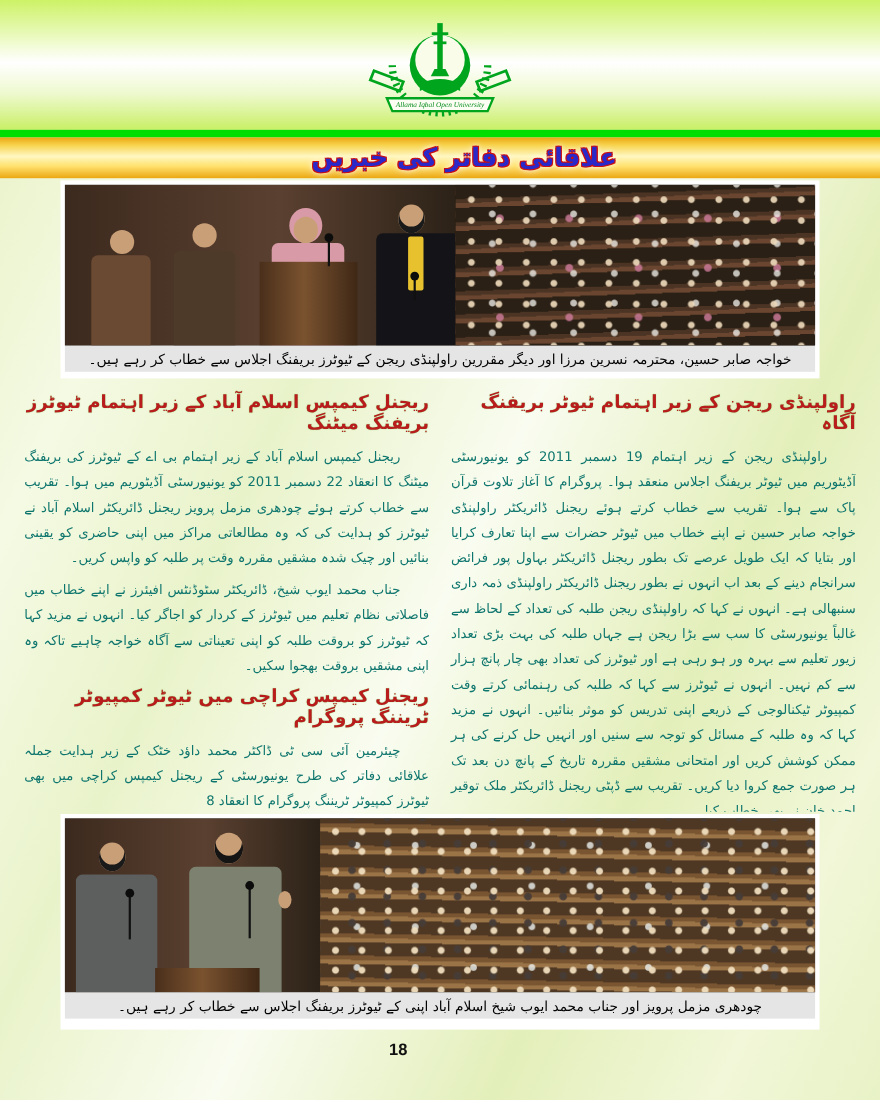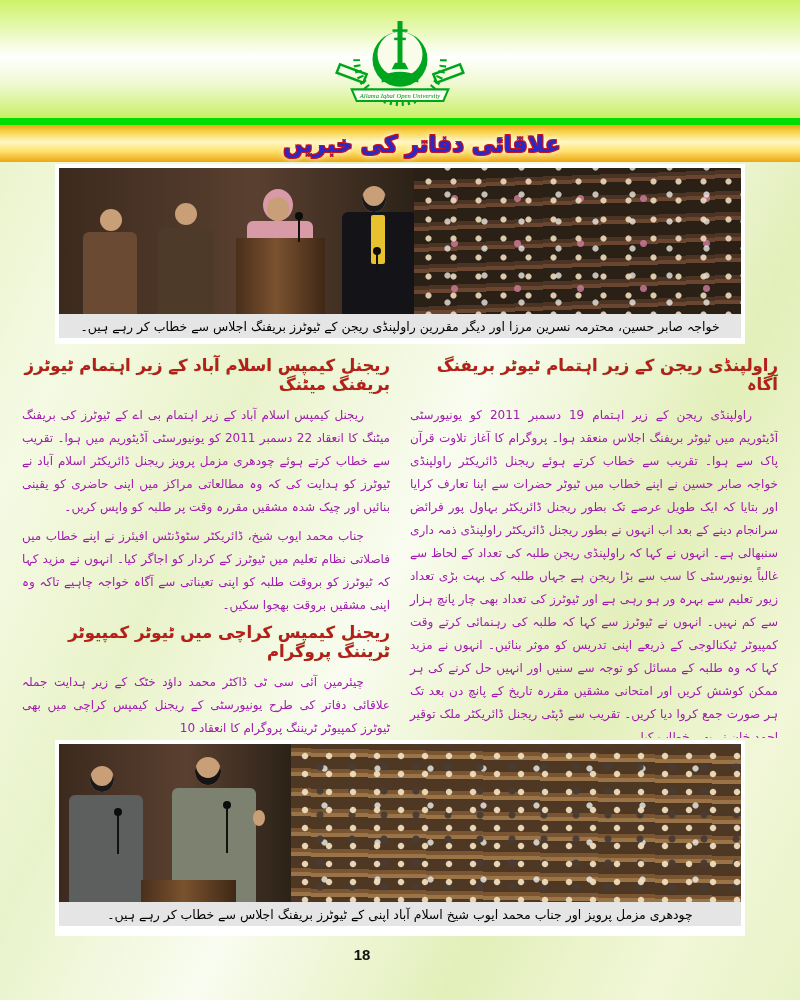--- a/index.html
+++ b/index.html
@@ -108,21 +108,21 @@
     overflow:hidden;
   }
   .col { width:368px; }
   .col h2 {
     direction:rtl; text-align:right; color:#b91c1c;
     font-size:16.5px; font-weight:bold; margin:4px 0 10px 0;
     text-shadow:0 0 1px rgba(30,203,30,.5);
   }
   .col h2.second { margin-top:0; }
   .col p {
-    direction:rtl; text-align:justify; color:#a21caf;
+    direction:rtl; text-align:justify; color:#0f766e;
     font-size:12px; line-height:1.92; margin-bottom:6px;
     text-indent:26px;
   }
 
   
   .page-number {
     position:absolute; left:0; top:946px; width:724px; text-align:center;
     font-family:"Liberation Sans", sans-serif;
     font-size:15px; font-weight:bold; color:#111;
   }
@@ -186,21 +186,21 @@
 <main class="columns">
   <article class="col">
     <h2>راولپنڈی ریجن کے زیر اہتمام ٹیوٹر بریفنگ آگاہ</h2>
     <p>راولپنڈی ریجن کے زیر اہتمام 19 دسمبر 2011 کو یونیورسٹی آڈیٹوریم میں ٹیوٹر بریفنگ اجلاس منعقد ہوا۔ پروگرام کا آغاز تلاوت قرآن پاک سے ہوا۔ تقریب سے خطاب کرتے ہوئے ریجنل ڈائریکٹر راولپنڈی خواجہ صابر حسین نے اپنے خطاب میں ٹیوٹر حضرات سے اپنا تعارف کرایا اور بتایا کہ ایک طویل عرصے تک بطور ریجنل ڈائریکٹر بہاول پور فرائض سرانجام دینے کے بعد اب انہوں نے بطور ریجنل ڈائریکٹر راولپنڈی ذمہ داری سنبھالی ہے۔ انہوں نے کہا کہ راولپنڈی ریجن طلبہ کی تعداد کے لحاظ سے غالباً یونیورسٹی کا سب سے بڑا ریجن ہے جہاں طلبہ کی بہت بڑی تعداد زیور تعلیم سے بہرہ ور ہو رہی ہے اور ٹیوٹرز کی تعداد بھی چار پانچ ہزار سے کم نہیں۔ انہوں نے ٹیوٹرز سے کہا کہ طلبہ کی رہنمائی کرتے وقت کمپیوٹر ٹیکنالوجی کے ذریعے اپنی تدریس کو موثر بنائیں۔ انہوں نے مزید کہا کہ وہ طلبہ کے مسائل کو توجہ سے سنیں اور انہیں حل کرنے کی ہر ممکن کوشش کریں اور امتحانی مشقیں مقررہ تاریخ کے پانچ دن بعد تک ہر صورت جمع کروا دیا کریں۔ تقریب سے ڈپٹی ریجنل ڈائریکٹر ملک توقیر احمد خان نے بھی خطاب کیا۔</p>
   </article>
   <article class="col">
     <h2>ریجنل کیمپس اسلام آباد کے زیر اہتمام ٹیوٹرز بریفنگ میٹنگ</h2>
     <p>ریجنل کیمپس اسلام آباد کے زیر اہتمام بی اے کے ٹیوٹرز کی بریفنگ میٹنگ کا انعقاد 22 دسمبر 2011 کو یونیورسٹی آڈیٹوریم میں ہوا۔ تقریب سے خطاب کرتے ہوئے چودھری مزمل پرویز ریجنل ڈائریکٹر اسلام آباد نے ٹیوٹرز کو ہدایت کی کہ وہ مطالعاتی مراکز میں اپنی حاضری کو یقینی بنائیں اور چیک شدہ مشقیں مقررہ وقت پر طلبہ کو واپس کریں۔</p>
     <p>جناب محمد ایوب شیخ، ڈائریکٹر سٹوڈنٹس افیئرز نے اپنے خطاب میں فاصلاتی نظام تعلیم میں ٹیوٹرز کے کردار کو اجاگر کیا۔ انہوں نے مزید کہا کہ ٹیوٹرز کو بروقت طلبہ کو اپنی تعیناتی سے آگاہ خواجہ چاہیے تاکہ وہ اپنی مشقیں بروقت بھجوا سکیں۔</p>
     <h2 class="second">ریجنل کیمپس کراچی میں ٹیوٹر کمپیوٹر ٹریننگ پروگرام</h2>
-    <p>چیئرمین آئی سی ٹی ڈاکٹر محمد داؤد خٹک کے زیر ہدایت جملہ علاقائی دفاتر کی طرح یونیورسٹی کے ریجنل کیمپس کراچی میں بھی ٹیوٹرز کمپیوٹر ٹریننگ پروگرام کا انعقاد 10</p>
+    <p>چیئرمین آئی سی ٹی ڈاکٹر محمد داؤد خٹک کے زیر ہدایت جملہ علاقائی دفاتر کی طرح یونیورسٹی کے ریجنل کیمپس کراچی میں بھی ٹیوٹرز کمپیوٹر ٹریننگ پروگرام کا انعقاد 8</p>
   </article>
 </main>
 
 <section class="photo-block bottom">
   <div class="photo">
     <div class="stage"></div>
 
     <div class="head" style="left:4.5%; top:14%; width:24px; height:26px; box-shadow:0 -5px 0 1px #1a1a1a inset;"></div>
     <div class="body-shape" style="left:1.5%; top:32%; width:74px; height:68%; background:#5c5f5e;"></div>
     <div class="mic" style="left:8.5%; top:44%; height:40px;"></div>

